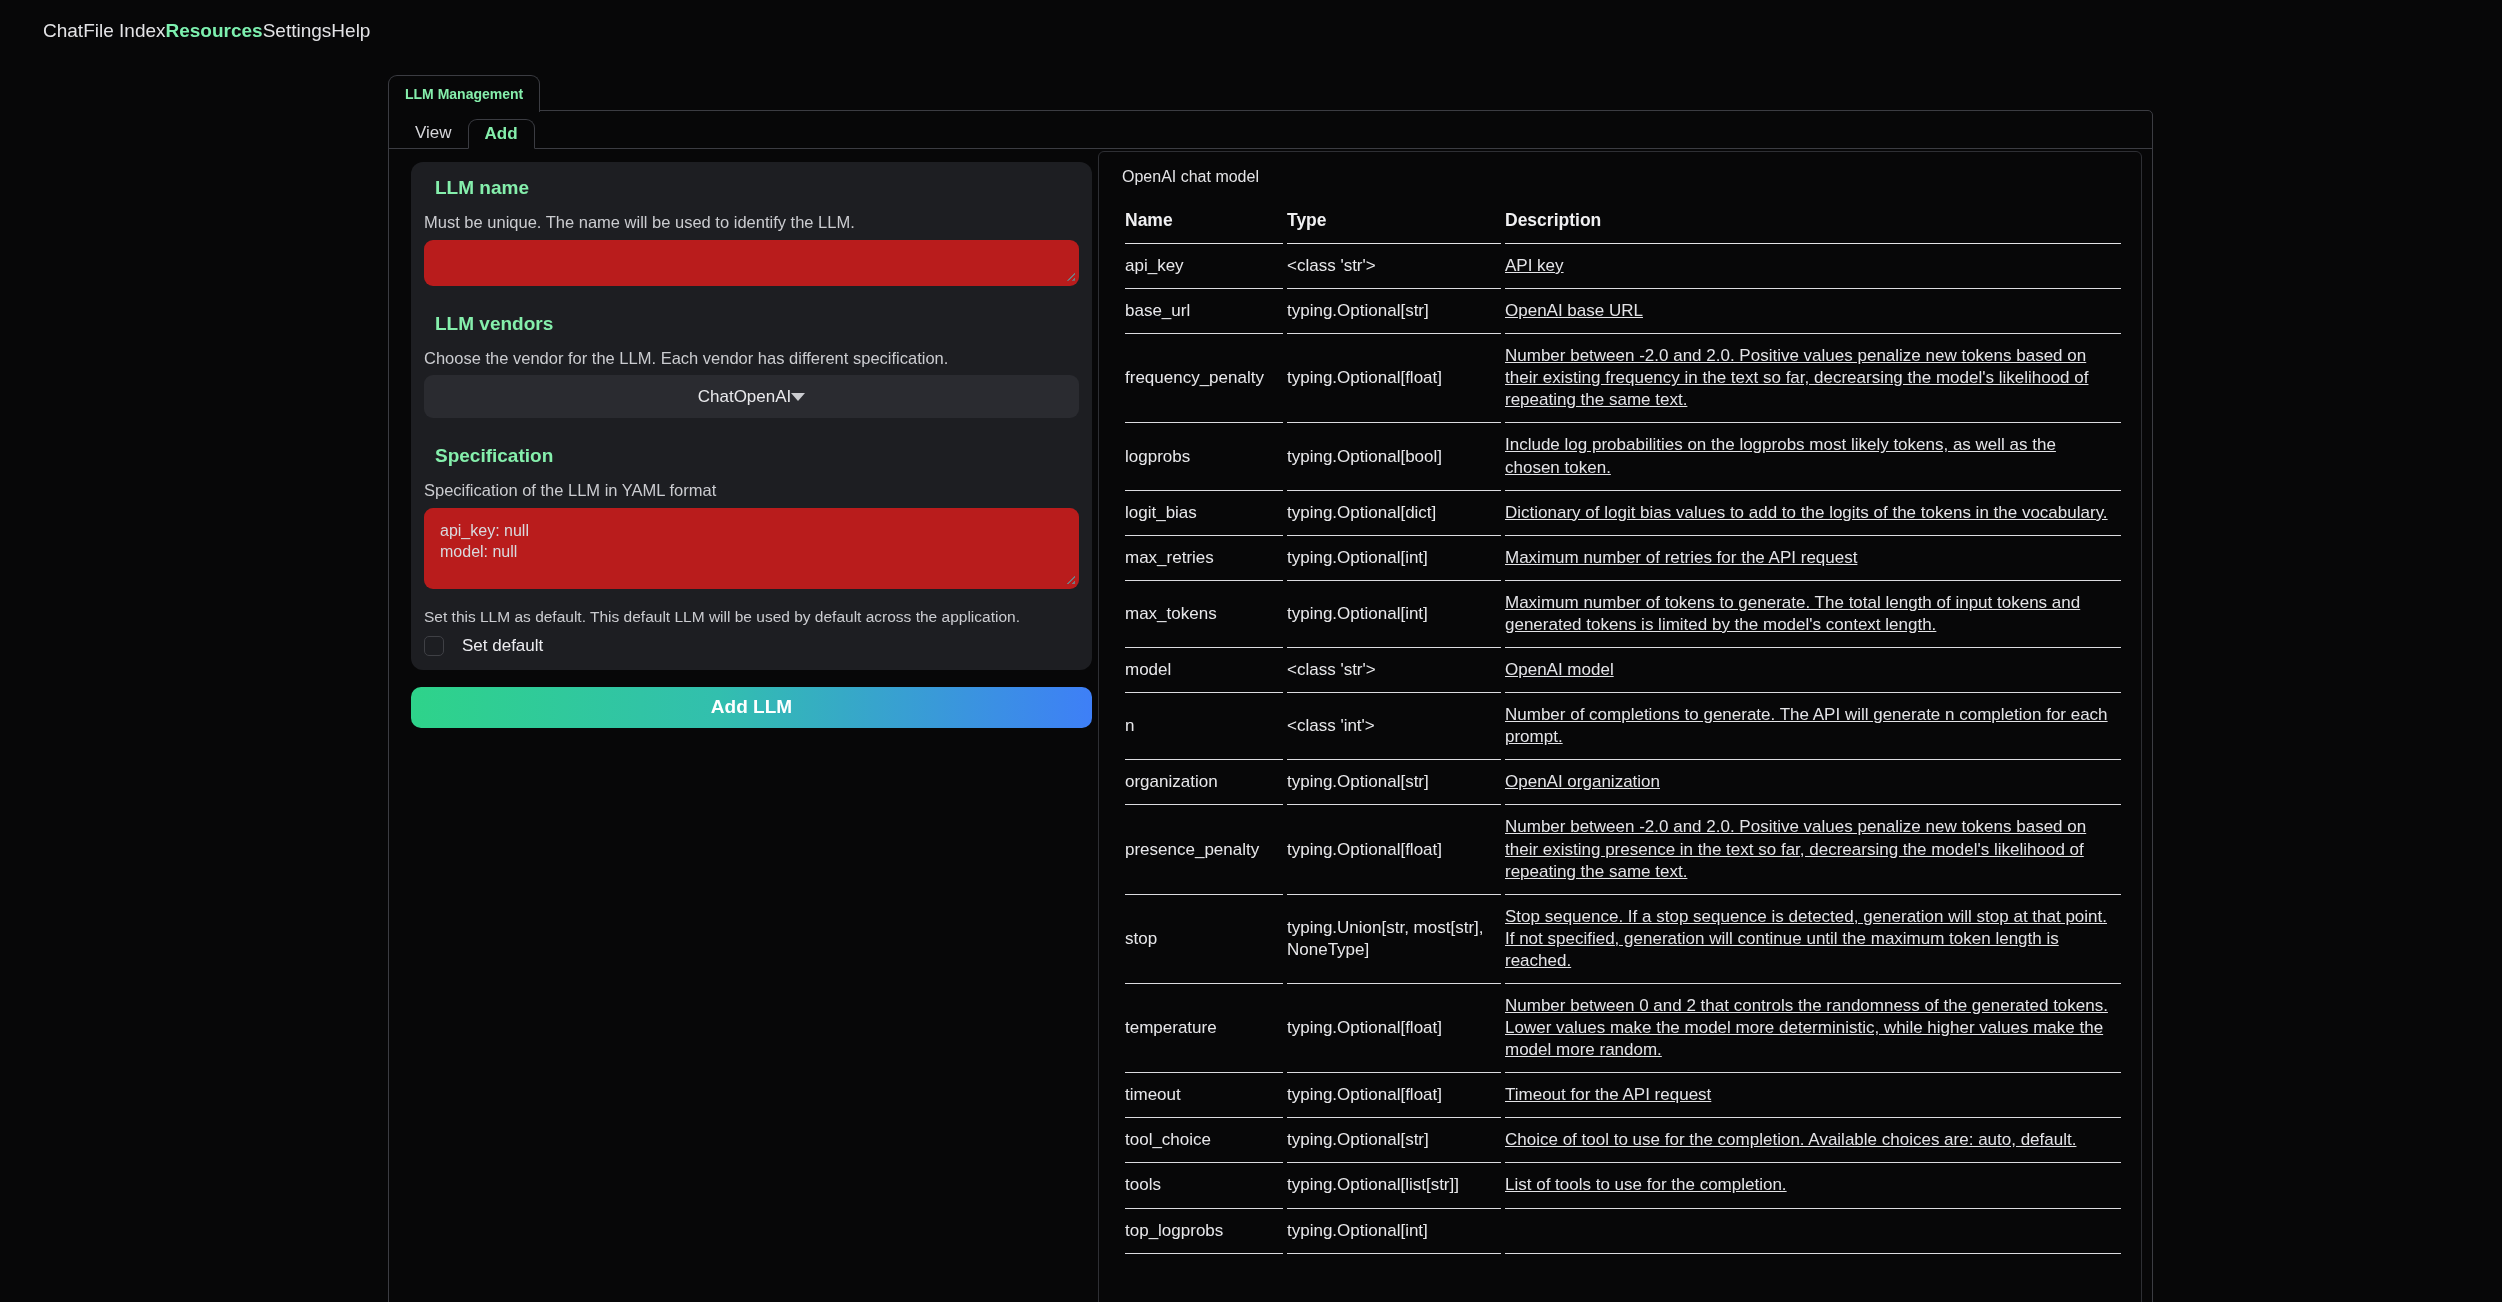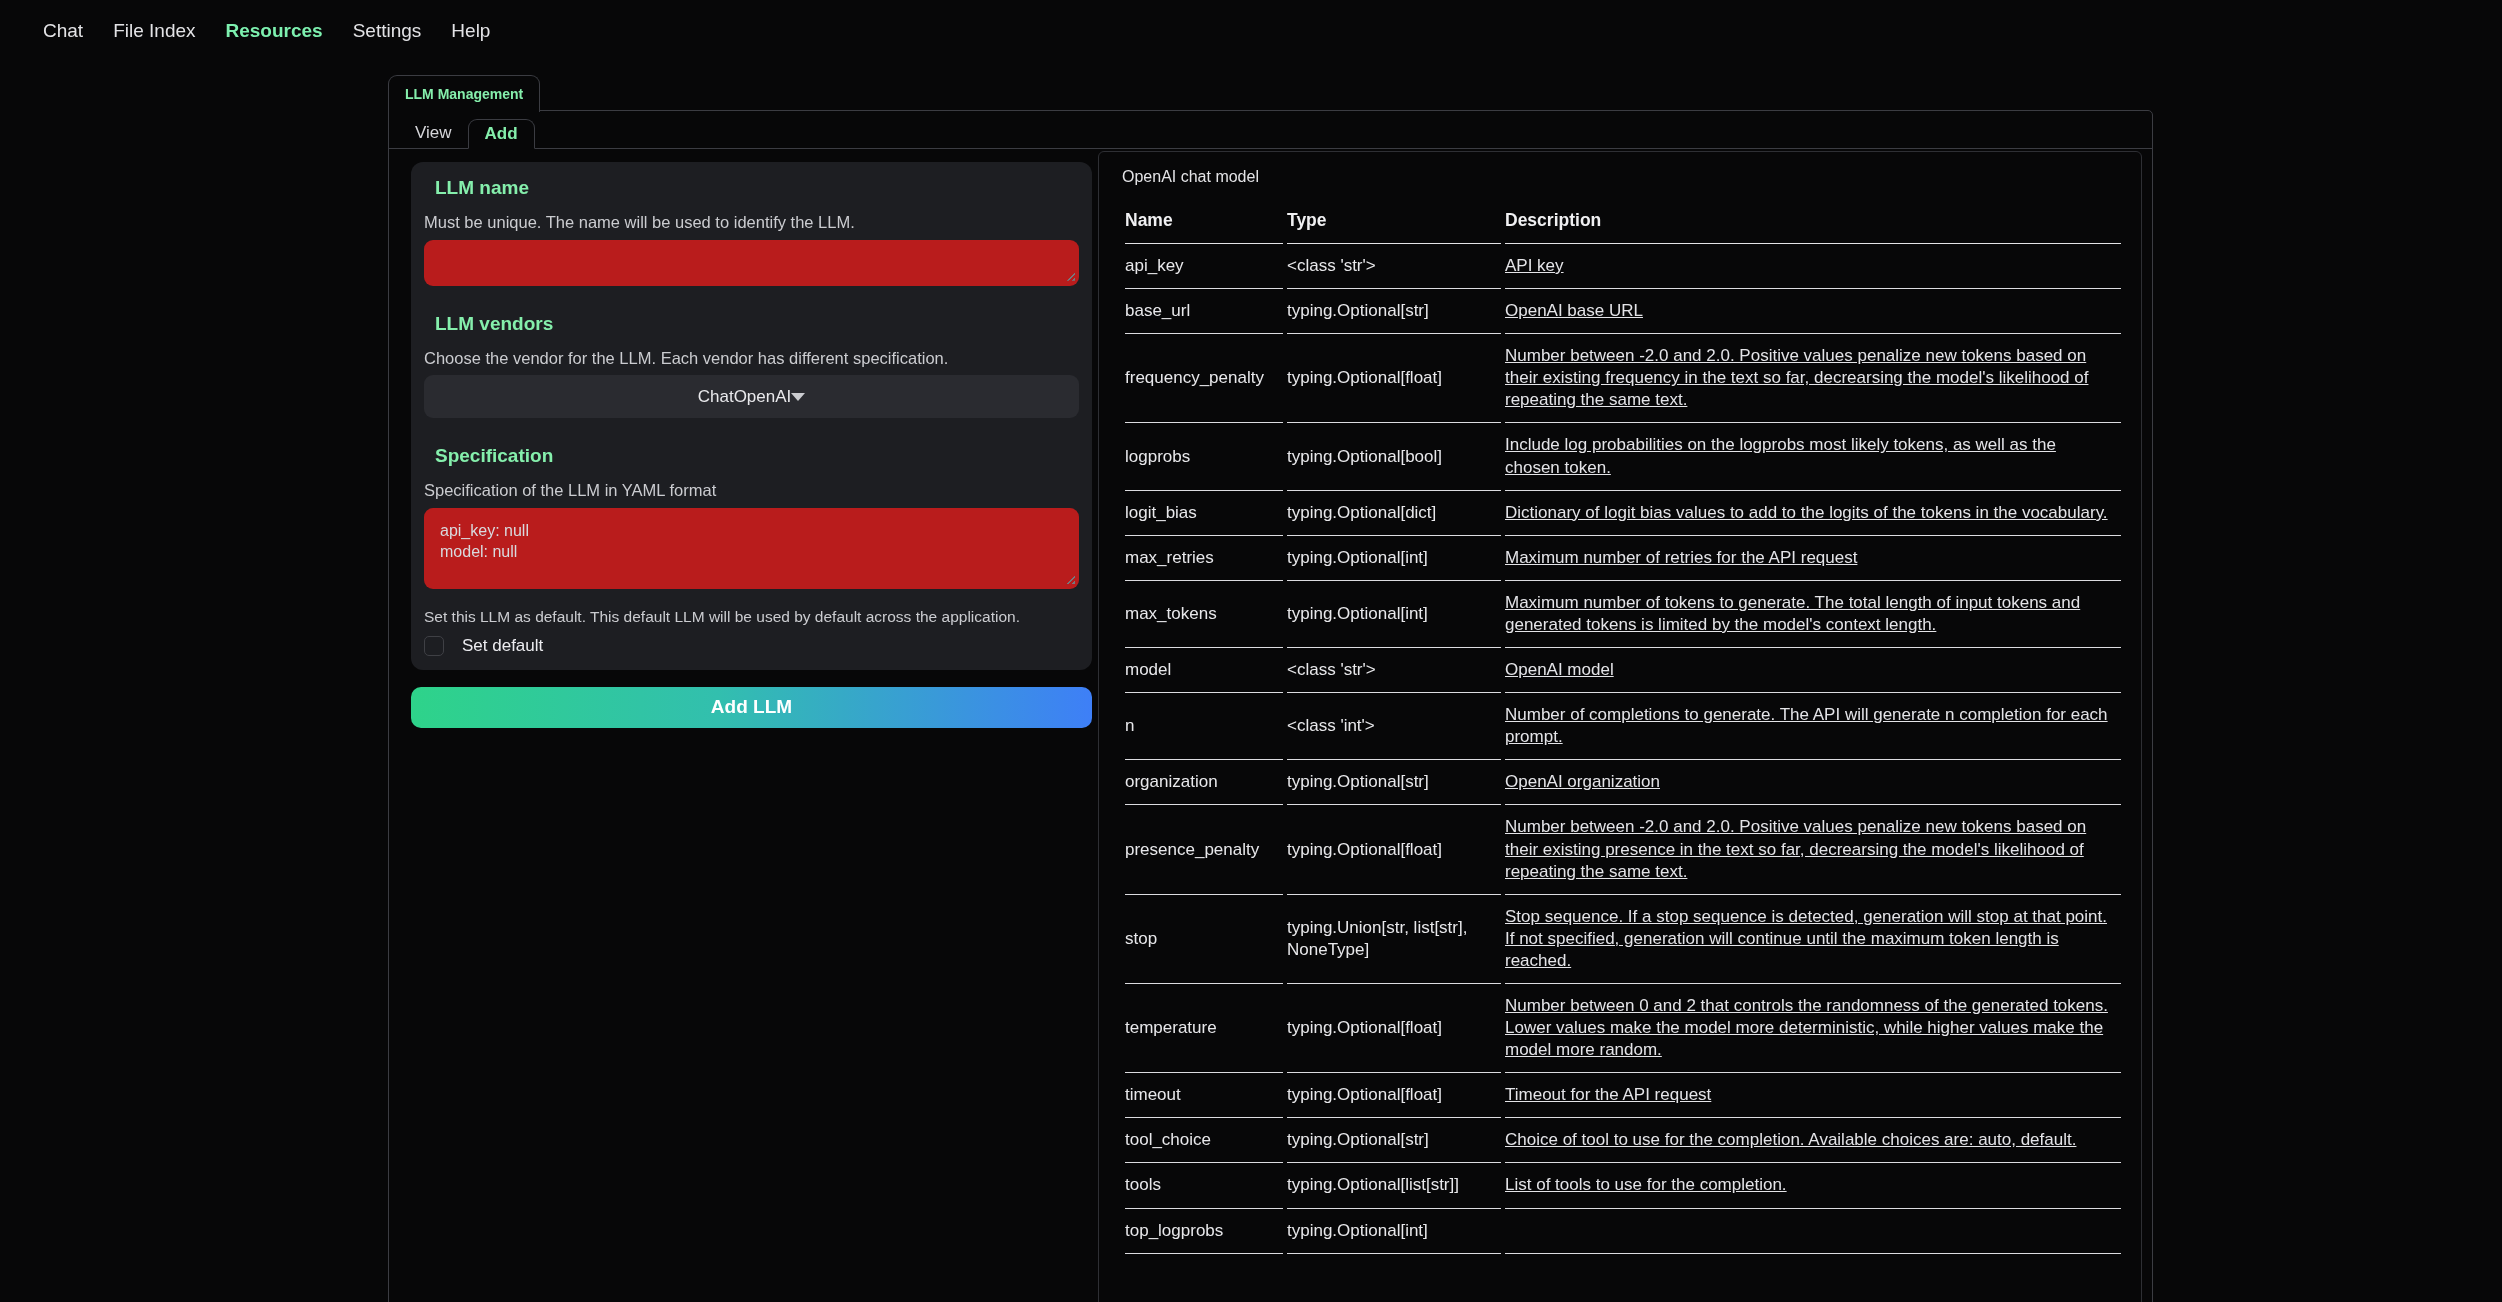--- a/index.html
+++ b/index.html
@@ -7,21 +7,21 @@
   body {
     background:#070708;
     font-family:"Liberation Sans", sans-serif;
     color:#e7e7ea;
     position:relative;
     overflow:hidden;
   }
 
   
   .topnav {
-    display:flex; gap:30px; padding:20px 0 0 43px; align-items:center;
+    display:flex; padding:20px 0 0 43px; align-items:center;
   }
   .topnav .nav-item {
     font-size:19px; color:#e3e3e6; cursor:pointer; white-space:nowrap;
   }
   .topnav .nav-item.active { color:#7df0af; font-weight:700; }
 
   
   .window-tab {
     position:absolute; left:388px; top:75px; height:37px; z-index:3;
     display:flex; align-items:center; padding:0 16px;
@@ -262,21 +262,21 @@
             <td>typing.Optional[str]</td>
             <td class="desc">OpenAI organization</td>
           </tr>
           <tr>
             <td>presence_penalty</td>
             <td>typing.Optional[float]</td>
             <td class="desc">Number between -2.0 and 2.0. Positive values penalize new tokens based on their existing presence in the text so far, decrearsing the model's likelihood of repeating the same text.</td>
           </tr>
           <tr>
             <td>stop</td>
-            <td>typing.Union[str, list[str], NoneType]</td>
+            <td>typing.Union[str, most[str], NoneType]</td>
             <td class="desc">Stop sequence. If a stop sequence is detected, generation will stop at that point. If not specified, generation will continue until the maximum token length is reached.</td>
           </tr>
           <tr>
             <td>temperature</td>
             <td>typing.Optional[float]</td>
             <td class="desc">Number between 0 and 2 that controls the randomness of the generated tokens. Lower values make the model more deterministic, while higher values make the model more random.</td>
           </tr>
           <tr>
             <td>timeout</td>
             <td>typing.Optional[float]</td>

